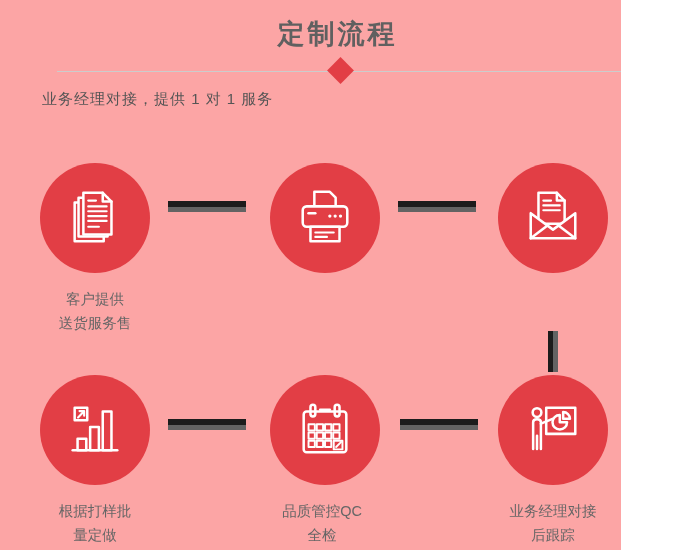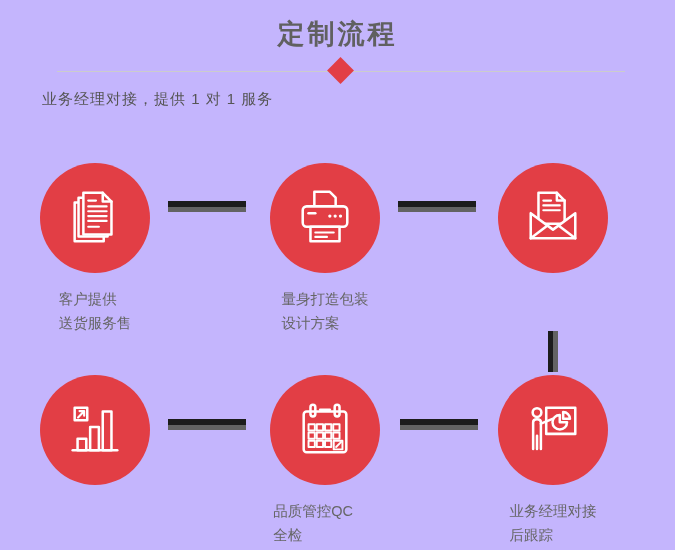--- a/index.html
+++ b/index.html
@@ -1,17 +1,17 @@
 <!DOCTYPE html>
 <html><head>
 <meta charset="utf-8">
 <style>
   html,body{margin:0;padding:0;background:#ffffff;}
   body{font-family:"Liberation Sans","DejaVu Sans",sans-serif;}
-  .canvas{position:relative;width:675px;height:550px;background:#c4b5fd;overflow:hidden;}
+  .canvas{position:relative;width:621px;height:550px;background:#fca5a5;overflow:hidden;}
 
   .page-title{
     position:absolute;top:16px;left:0;width:675px;text-align:center;
     font-size:27px;font-weight:bold;color:#606060;letter-spacing:3px;
   }
   .divider-line{position:absolute;top:71px;left:57px;width:568px;height:1px;background:#cccccc;}
   .diamond{
     position:absolute;top:61px;left:331px;width:19px;height:19px;
     background:#e23e45;transform:rotate(45deg);
   }
@@ -23,21 +23,21 @@
   .circle{
     position:absolute;width:110px;height:110px;border-radius:50%;
     background:#e23e45;display:flex;align-items:center;justify-content:center;
   }
   .circle svg{display:block;}
 
   .step-label{
     position:absolute;width:170px;text-align:center;
     font-size:14.5px;line-height:24px;color:#666666;
   }
-  .step-label .inner{display:inline-block;text-align:left;}
+  .step-label .inner{display:inline-block;text-align:center;}
 
   .conn-h{
     position:absolute;width:78px;height:11px;
     background:linear-gradient(to bottom,#1c1c1c 0%,#1c1c1c 55%,#636363 55%,#636363 100%);
   }
   .conn-v{
     position:absolute;width:10px;height:41px;
     background:linear-gradient(to right,#1c1c1c 0%,#1c1c1c 55%,#636363 55%,#636363 100%);
   }
 </style>
@@ -87,23 +87,20 @@
       <circle cx="37" cy="30" r="1.7" fill="#ffffff" stroke="none"></circle>
       <circle cx="42.5" cy="30" r="1.7" fill="#ffffff" stroke="none"></circle>
       <circle cx="48" cy="30" r="1.7" fill="#ffffff" stroke="none"></circle>
       <path d="M17,41 h30 v15 h-30 z" fill="#e23e45"></path>
       <g stroke-width="2.2">
         <line x1="22" y1="47" x2="41" y2="47"></line>
         <line x1="22" y1="51.5" x2="34" y2="51.5"></line>
       </g>
     </svg>
   </div>
-  <div class="step-label" style="left:240px;top:287px;">
-    <span class="inner"><span>量身打造包装</span><br><span>设计方案</span></span>
-  </div>
 
   <div class="circle" style="left:498px;top:163px;">
     <svg width="62" height="62" viewBox="0 0 64 64" stroke="#ffffff" fill="none" stroke-width="2.6" stroke-linejoin="round" stroke-linecap="round">
       <path d="M17,6 h19 l8,8 v24 h-27 z" fill="#e23e45"></path>
       <path d="M36,6 v8 h8"></path>
       <g stroke-width="2.2">
         <line x1="22" y1="14" x2="30" y2="14"></line>
         <line x1="22" y1="19" x2="39" y2="19"></line>
         <line x1="22" y1="24" x2="39" y2="24"></line>
       </g>
@@ -116,20 +113,23 @@
   <div class="circle" style="left:40px;top:375px;">
     <svg width="62" height="62" viewBox="0 0 64 64" stroke="#ffffff" fill="none" stroke-width="2.6" stroke-linejoin="round" stroke-linecap="round">
       <line x1="9" y1="53" x2="55" y2="53"></line>
       <rect x="14" y="41" width="9" height="12"></rect>
       <rect x="27" y="29" width="9" height="24"></rect>
       <rect x="40" y="13" width="9" height="40"></rect>
       <rect x="11" y="9" width="13" height="13"></rect>
       <path d="M14.5,19 L20.5,13 M16,12.5 h4.8 v4.8" stroke-width="2.2"></path>
     </svg>
   </div>
+  <div class="step-label" style="left:10px;top:499px;">
+    <span class="inner"><span>根据打样批</span><br><span>量定做</span></span>
+  </div>
 
   <div class="circle" style="left:270px;top:375px;">
     <svg width="62" height="62" viewBox="0 0 64 64" stroke="#ffffff" fill="none" stroke-width="2.6" stroke-linejoin="round" stroke-linecap="round">
       <rect x="10" y="13" width="44" height="42" rx="3"></rect>
       <rect x="17" y="6" width="5" height="12" rx="2.5"></rect>
       <rect x="42" y="6" width="5" height="12" rx="2.5"></rect>
       <line x1="27" y1="11" x2="37" y2="11"></line>
       <g stroke-width="2">
         <rect x="15" y="26" width="6.5" height="6.5"></rect>
           <rect x="23.5" y="26" width="6.5" height="6.5"></rect>
@@ -141,21 +141,21 @@
           <rect x="32" y="34.5" width="6.5" height="6.5"></rect>
           <rect x="40.5" y="34.5" width="6.5" height="6.5"></rect>
         <rect x="15" y="43" width="6.5" height="6.5"></rect>
           <rect x="23.5" y="43" width="6.5" height="6.5"></rect>
           <rect x="32" y="43" width="6.5" height="6.5"></rect>
         <rect x="41" y="43" width="9" height="9" fill="#e23e45"></rect>
         <line x1="43.5" y1="49.5" x2="48.5" y2="44.5"></line>
       </g>
     </svg>
   </div>
-  <div class="step-label" style="left:228px;top:499px;">
+  <div class="step-label" style="left:237px;top:499px;">
     <span class="inner"><span>品质管控QC</span><br><span>全检</span></span>
   </div>
 
   <div class="circle" style="left:498px;top:375px;">
     <svg width="62" height="62" viewBox="0 0 64 64" stroke="#ffffff" fill="none" stroke-width="2.6" stroke-linejoin="round" stroke-linecap="round">
       <rect x="25" y="9" width="30" height="27"></rect>
       <path d="M39,24 L39,16.5 A7.5,7.5 0 1,0 46.5,24 Z"></path>
       <path d="M42.5,20.5 L42.5,13.5 A7,7 0 0,1 49.5,20.5 Z"></path>
       <circle cx="15.5" cy="14" r="4.5"></circle>
       <path d="M11.5,51.5 L11.5,24 Q11.5,21 15.5,21 Q19.5,21 19.5,24 L19.5,51.5"></path>

